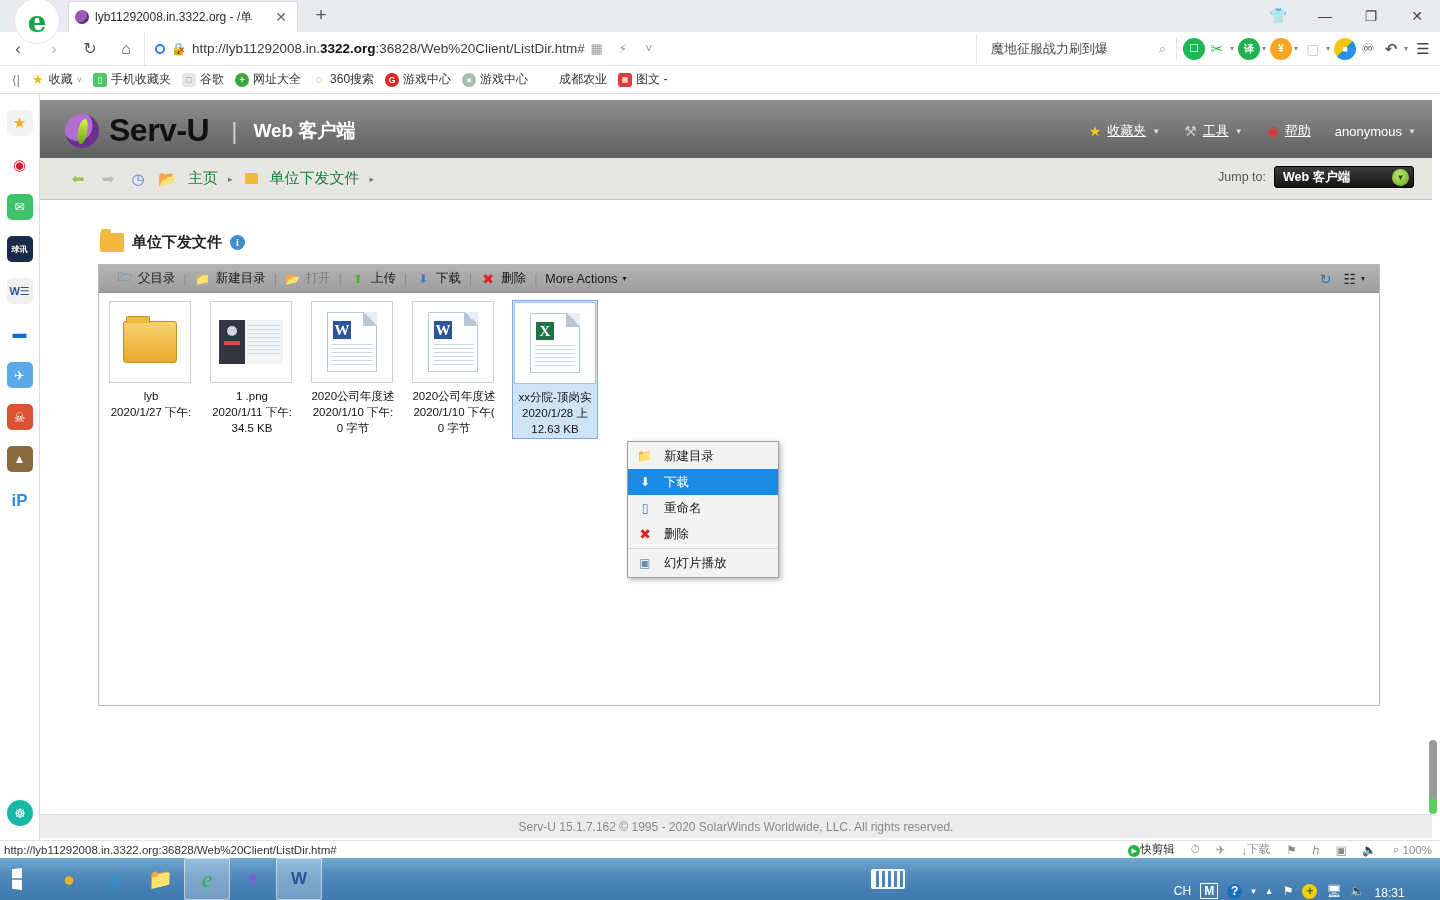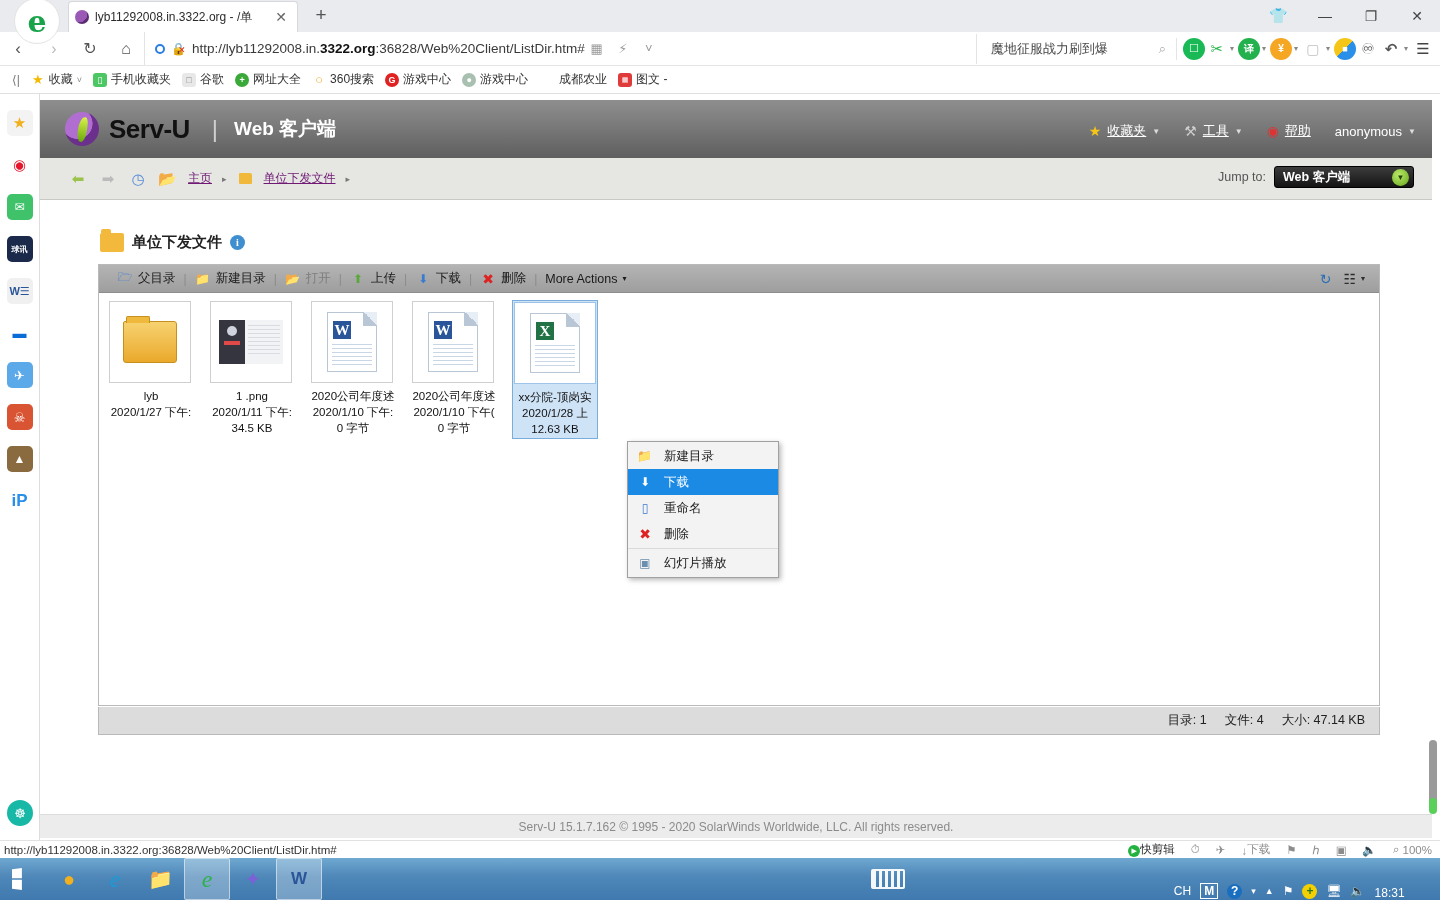--- a/index.html
+++ b/index.html
@@ -82,34 +82,34 @@
   .page { position:absolute; left:40px; top:94px; width:1392px; height:754px; background:#fff; overflow:hidden; }
 
   .su-header { position:absolute; left:0; top:6px; width:1392px; height:58px;
     background:linear-gradient(to bottom,#8e8e8e 0%,#7c7c7c 40%,#6d6d6d 70%,#5f5f5f 100%); }
   .su-logo { position:absolute; left:25px; top:12px; display:flex; align-items:center; gap:10px; }
   .su-mark { width:34px; height:34px; border-radius:50%;
     background:radial-gradient(circle at 36% 34%, #b06fd0 0 48%, #6b2f8c 50% 100%);
     position:relative; }
   .su-mark:after { content:""; position:absolute; left:13px; top:5px; width:9px; height:25px;
     background:linear-gradient(#d9f24a,#6aa80d); border-radius:60% 40% 50% 50%; transform:rotate(9deg); }
-  .su-name { font-size:26px; font-weight:bold; color:#111; letter-spacing:-.5px; }
+  .su-name { font-size:32px; font-weight:bold; color:#111; letter-spacing:-.5px; }
   .su-sep { color:#cfcfcf; font-size:24px; margin:0 6px 0 12px; font-weight:300; }
   .su-sub { font-size:19px; color:#fff; font-weight:bold; }
 
   .su-topright { position:absolute; right:16px; top:22px; display:flex; align-items:center; gap:24px; }
   .su-tr-item { display:flex; align-items:center; gap:6px; font-size:13px; color:#fff; }
   .su-tr-item .lbl { text-decoration:underline; }
   .su-tr-item.plain .lbl { text-decoration:none; }
   .tri { font-size:8px; color:#ddd; }
 
   .su-crumbbar { position:absolute; left:0; top:64px; width:1392px; height:42px; background:#e6e6e3;
     border-bottom:1px solid #c8c8c4; display:flex; align-items:center; padding-left:28px; gap:10px; }
   .cb-ico { width:20px; height:20px; display:flex; align-items:center; justify-content:center; font-size:15px; }
-  .cb-link { font-size:12px; color:#701a75; text-decoration:underline; }
+  .cb-link { font-size:15px; color:#15803d; }
   .cb-arrow { font-size:9px; color:#777; }
   .cb-folder { width:13px; height:11px; background:#f0b93b; border-radius:1px 2px 1px 1px; margin:0 2px; }
   .jump { position:absolute; right:18px; top:8px; display:flex; align-items:center; gap:8px; }
   .jump-lbl { font-size:12.5px; color:#555; }
   .jump-sel { width:140px; height:22px; background:linear-gradient(#3c3c3c,#141414);
     border:1px solid #000; border-radius:3px; display:flex; align-items:center;
     padding:0 4px 0 8px; color:#fff; font-size:12.5px; font-weight:bold; }
   .jump-arrow { margin-left:auto; width:17px; height:17px; border-radius:50%;
     background:radial-gradient(circle at 40% 35%,#bbe86a,#64a818); display:flex;
     align-items:center; justify-content:center; font-size:8px; color:#23450b; }
@@ -508,25 +508,20 @@
             <div class="cap">
               <div>xx分院-顶岗实</div>
               <div>2020/1/28 上</div>
               <div>12.63 KB</div>
             </div>
           </div>
 
         </div>
       </div>
 
-      <div class="fm-status">
-        <span>目录: 1</span>
-        <span>文件: 4</span>
-        <span>大小: 47.14 KB</span>
-      </div>
 
       <div class="su-footer">Serv-U 15.1.7.162 © 1995 - 2020 SolarWinds Worldwide, LLC. All rights reserved.</div>
     </div>
 
     <div class="ctx">
       <div class="ctx-item">
           <span class="ctx-ico" style="color:#e8b63a">📁</span>
           <span>新建目录</span>
         </div>
       <div class="ctx-item active">

